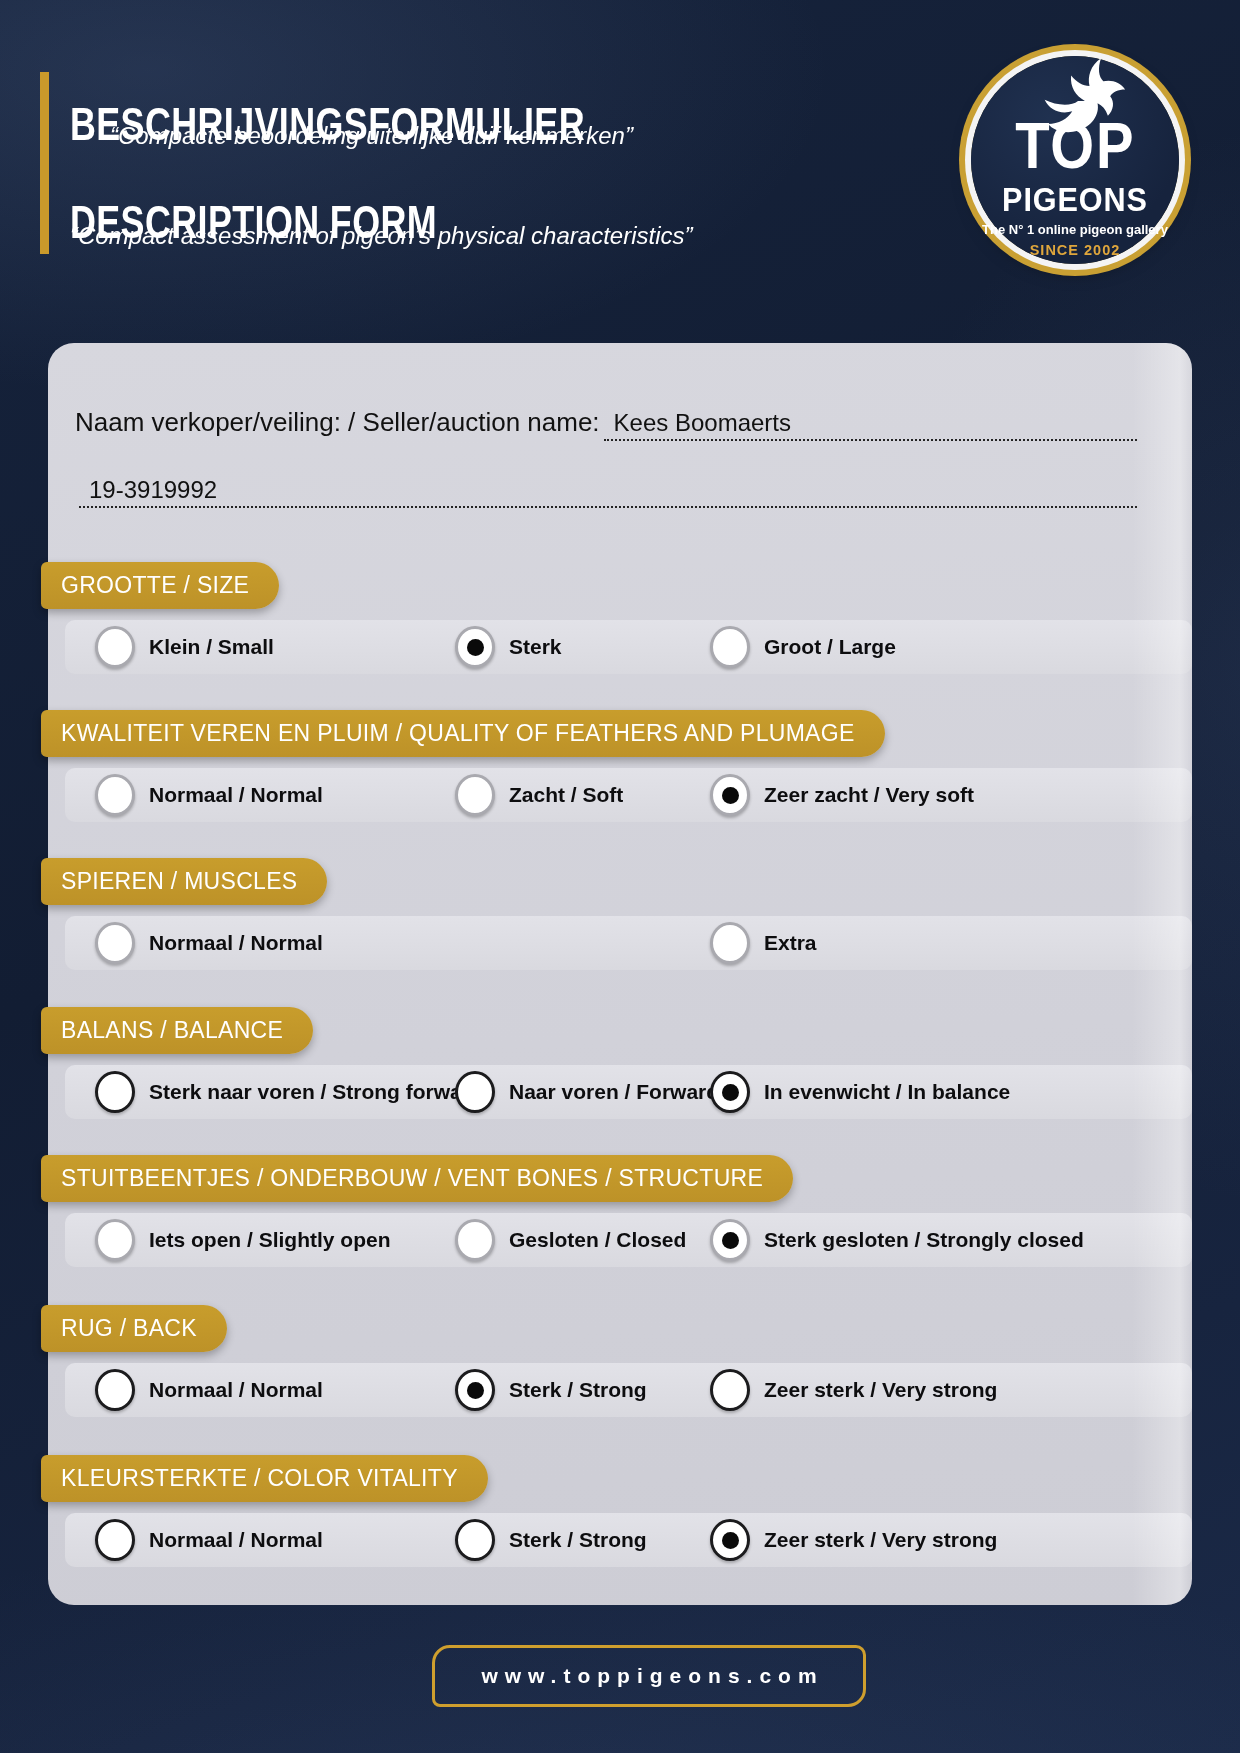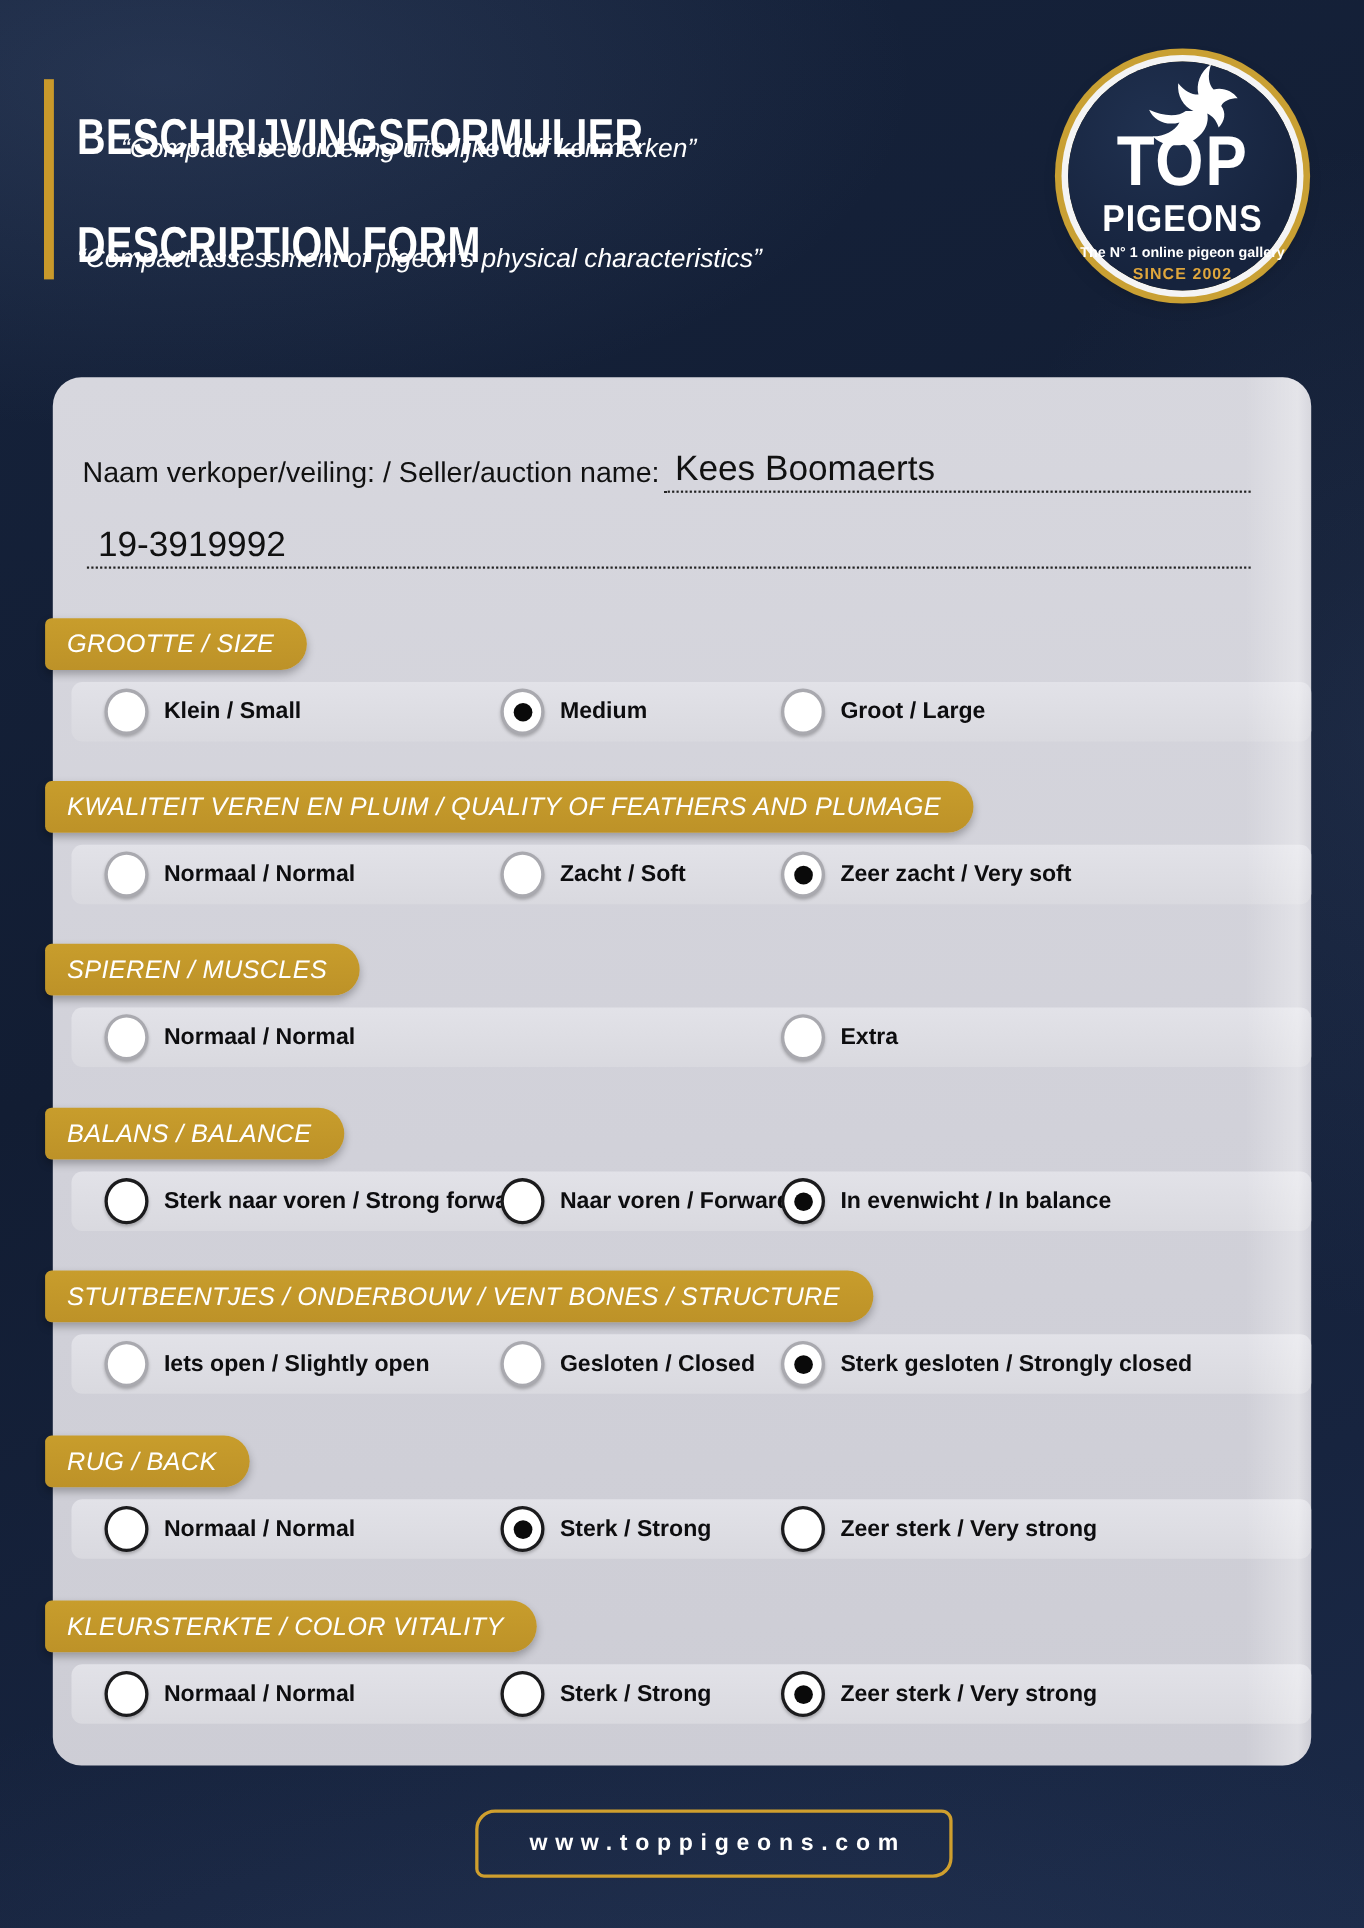--- a/index.html
+++ b/index.html
@@ -37,29 +37,29 @@
     font-size:14.5px;font-weight:700;letter-spacing:1px;}
   
   .panel{position:absolute;left:48px;top:343px;width:1144px;height:1262px;border-radius:26px;
     background:linear-gradient(178deg,#d7d7de 0%,#d1d1d9 55%,#cdcdd5 100%);}
   .panel::after{content:"";position:absolute;top:0;right:0;bottom:0;width:60px;border-radius:0 26px 26px 0;
     background:linear-gradient(90deg, rgba(255,255,255,0) 0%, rgba(255,255,255,.35) 80%, rgba(255,255,255,0) 100%);
     pointer-events:none;}
   .field{position:absolute;left:27px;width:1062px;display:flex;align-items:flex-end;}
   .field .f-label{flex:0 0 auto;font-size:26px;font-weight:500;color:#111;padding-bottom:3px;white-space:nowrap;}
   .field .f-line{flex:1 1 auto;border-bottom:2px dotted #222;margin-left:4px;}
-  .field .f-value{display:block;font-size:32px;color:#111;padding:0 0 2px 10px;white-space:nowrap;}
+  .field .f-value{display:block;font-size:24px;color:#111;padding:0 0 2px 10px;white-space:nowrap;}
   #field-seller{top:64px;} #field-ring{top:133px;}
   
   .sec{position:absolute;left:0;width:100%;height:114px;}
   .sec .tab{position:absolute;left:-7px;top:0;height:47px;display:inline-flex;align-items:center;
     padding:0 30px 0 20px;border-radius:6px 24px 24px 6px;
     background:linear-gradient(180deg,#c89d2c 0%,#bd9228 100%);
     box-shadow:0 4px 8px rgba(0,0,0,.28);
-    color:#fff;font-size:23px;font-weight:500;letter-spacing:.3px;white-space:nowrap;font-style:italic;}
+    color:#fff;font-size:23px;font-weight:500;letter-spacing:.3px;white-space:nowrap;}
   .sec .row{position:absolute;left:17px;top:58px;width:1127px;height:54px;border-radius:10px;
     background:linear-gradient(180deg,#e2e2e8 0%,#d9d9df 100%);}
   .opt{position:absolute;top:0;height:54px;display:flex;align-items:center;cursor:pointer;justify-content:center;}
   .opt.c1{left:30px;} .opt.c2{left:390px;} .opt.c3{left:645px;}
   .radio{width:34px;height:36px;border-radius:50%;background:#fff;border:3px solid #a9a9af;
     box-shadow:0 2px 3px rgba(0,0,0,.25);position:relative;flex:0 0 auto;}
   .ring-dark .radio{border-color:#1b1b1d;}
   .radio.selected::after{content:"";position:absolute;left:50%;top:50%;width:17px;height:17px;
     margin:-8.5px 0 0 -8.5px;border-radius:50%;background:#0a0a0a;}
   .opt-label{margin-left:14px;font-size:21px;font-weight:600;color:#0d0d0f;white-space:nowrap;}
@@ -121,21 +121,21 @@
 
   <div class="sec" id="sec-0">
     <div class="tab">GROOTTE / SIZE</div>
     <div class="row">
       <label class="opt c1">
         <span class="radio"></span>
         <span class="opt-label">Klein / Small</span>
       </label>
       <label class="opt c2">
         <span class="radio selected"></span>
-        <span class="opt-label">Medium</span>
+        <span class="opt-label">Sterk</span>
       </label>
       <label class="opt c3">
         <span class="radio"></span>
         <span class="opt-label">Groot / Large</span>
       </label>
     </div>
   </div>
 
   <div class="sec" id="sec-1">
     <div class="tab">KWALITEIT VEREN EN PLUIM / QUALITY OF FEATHERS AND PLUMAGE</div>

